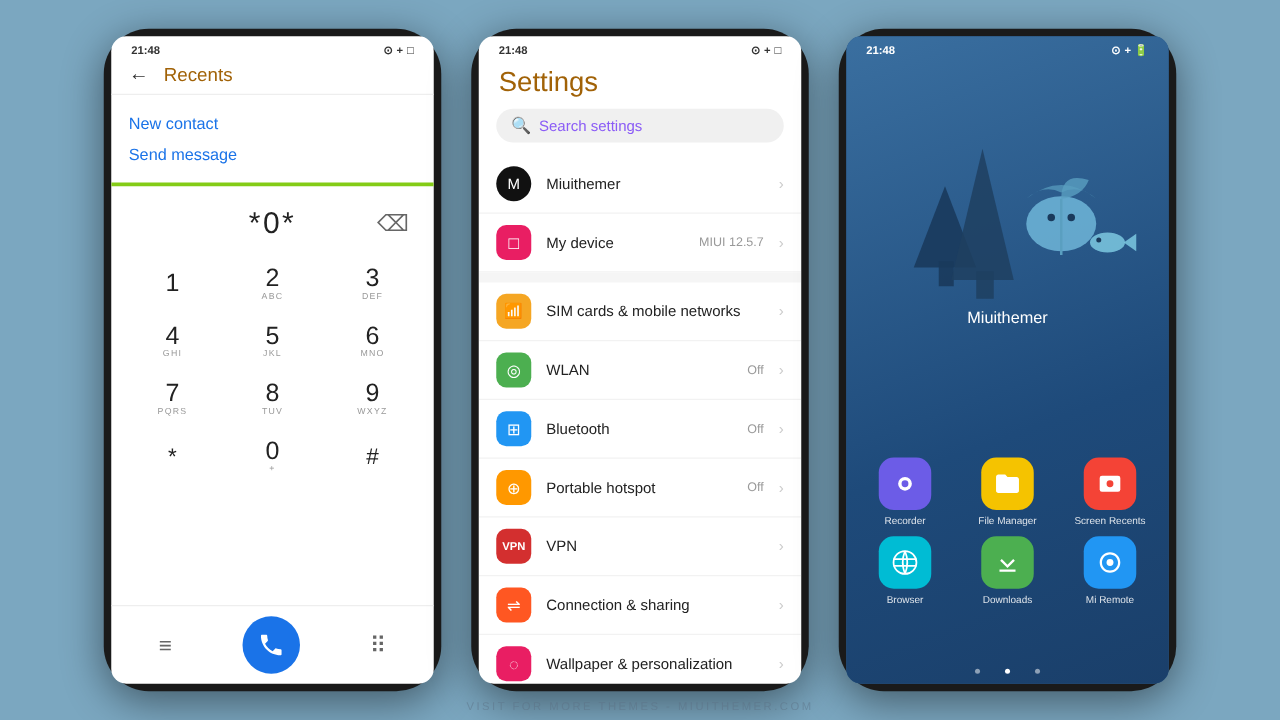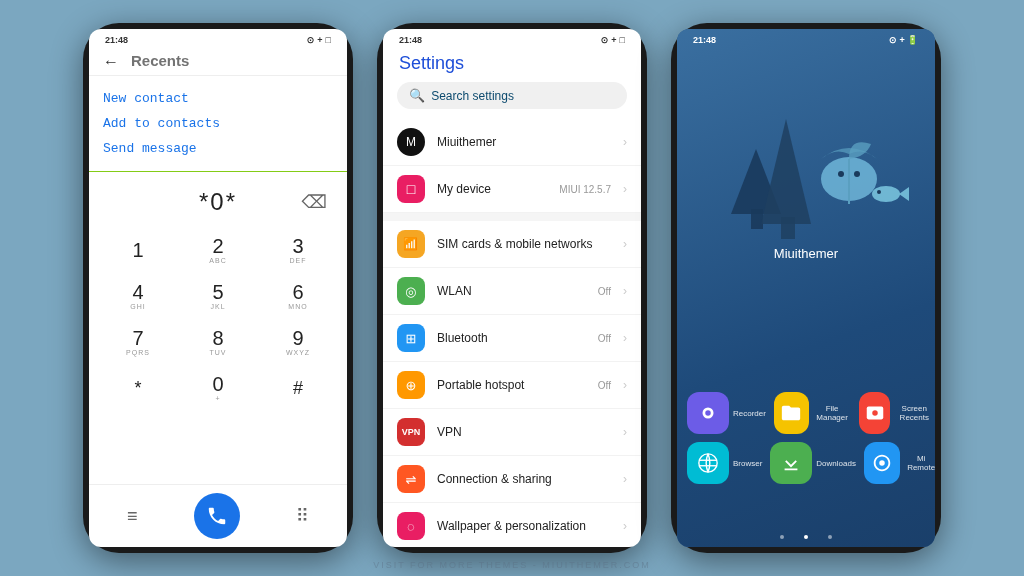--- a/index.html
+++ b/index.html
@@ -63,27 +63,26 @@
       padding: 4px 14px 6px;
       border-bottom: 1px solid #eee;
     }
     .back-arrow {
       font-size: 16px;
       color: #333;
       margin-right: 12px;
     }
     .dialer-title {
       font-size: 15px;
-      font-weight: 700;
-      color: #737373;
+      font-weight: 400;
+      color: #a16207;
     }
     .dialer-links {
       padding: 10px 14px;
-      border-bottom: 1px solid #84cc16;
-      font-family: Liberation Mono, monospace;
+      border-bottom: 3px solid #84cc16;
     }
     .dialer-link {
       display: block;
       color: #1a73e8;
       font-size: 13px;
       padding: 5px 0;
     }
     .dialer-display {
       display: flex;
       align-items: center;
@@ -151,36 +150,36 @@
       justify-content: center;
       color: #fff;
       font-size: 20px;
     }
 
     
     .phone2 .phone-inner { background: #fff; }
     .phone2 .status-bar { color: #333; }
 
     .settings-title {
-      font-size: 18px;
+      font-size: 22px;
       font-weight: 500;
       padding: 6px 16px 8px;
-      color: #1d4ed8;
+      color: #a16207;
     }
     .search-bar {
       margin: 0 14px 10px;
       background: #f0f0f0;
       border-radius: 20px;
       display: flex;
       align-items: center;
       padding: 6px 12px;
       gap: 6px;
     }
     .search-icon-text { color: #999; font-size: 13px; }
-    .search-input-text { color: #0c4a6e; font-size: 12px; }
+    .search-input-text { color: #8b5cf6; font-size: 12px; }
 
     .settings-list { overflow: hidden; flex: 1; }
     .settings-item {
       display: flex;
       align-items: center;
       padding: 9px 14px;
       border-bottom: 1px solid #f2f2f2;
       gap: 12px;
     }
     .settings-icon {
@@ -226,21 +225,21 @@
       background: linear-gradient(160deg, #3a6fa0 0%, #1e4a7a 60%, #1a3f6a 100%);
     }
     .home-app-row {
       display: grid;
       grid-template-columns: repeat(3, 1fr);
       gap: 8px;
       margin-bottom: 8px;
     }
     .home-app {
       display: flex;
-      flex-direction: row;
+      flex-direction: column;
       align-items: center;
       gap: 4px;
     }
     .home-app-icon {
       width: 42px;
       height: 42px;
       border-radius: 12px;
       display: flex;
       align-items: center;
       justify-content: center;
@@ -283,21 +282,20 @@
           <span>+</span>
           <span>□</span>
       </div>
     </div>
     <div class="dialer-header">
       <span class="back-arrow">←</span>
       <span class="dialer-title">Recents</span>
     </div>
     <div class="dialer-links">
       <span class="dialer-link">New contact</span>
-      <span class="dialer-link">Add to contacts</span>
       <span class="dialer-link">Send message</span>
     </div>
     <div class="dialer-display">
       <span class="dialer-number">*0*</span>
       <span class="dialer-backspace">⌫</span>
     </div>
     <div class="keypad">
       <div class="key">
           <span class="key-num">1</span>
           <span class="key-letters"></span>

